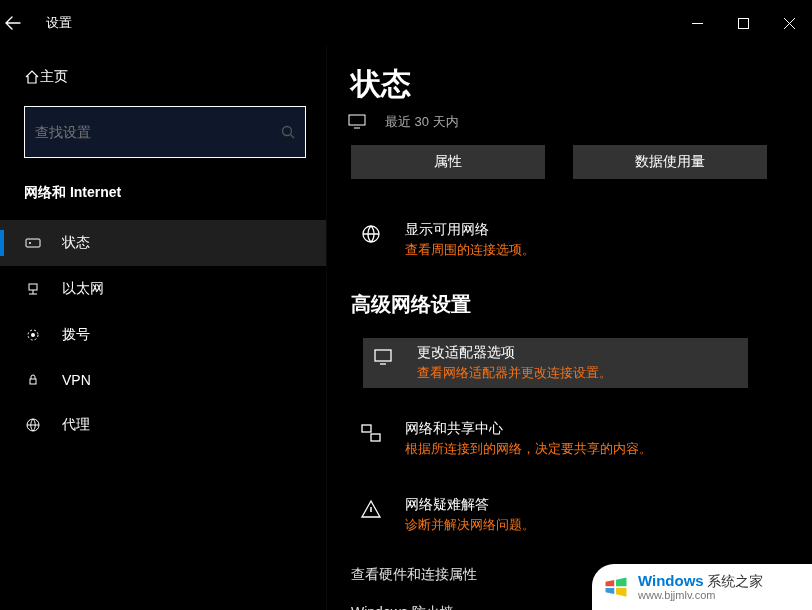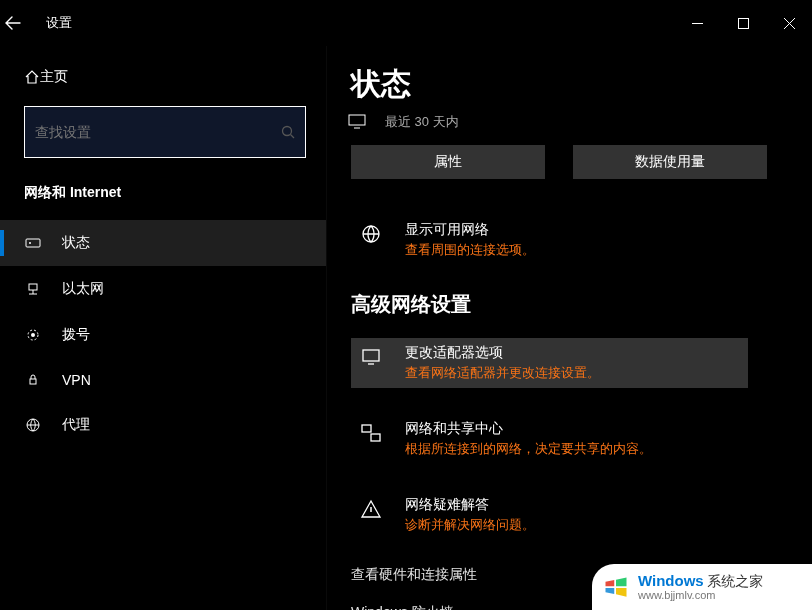--- a/index.html
+++ b/index.html
@@ -35,21 +35,21 @@
   .subrow .m-icon { width: 20px; }
   .subrow .txt { color: #aaa; font-size: 13px; }
   .btn-row { display: flex; gap: 28px; margin-bottom: 36px; }
   .btn { flex: 0 0 194px; height: 34px; background: #333; display: flex; align-items: center; justify-content: center; font-size: 14px; cursor: pointer; }
 
   .entry { display: flex; gap: 20px; margin-bottom: 26px; padding: 6px 10px 6px 6px; }
   .entry .e-icon { width: 28px; padding-top: 2px; display: flex; justify-content: center; }
   .entry .e-text { flex: 1; }
   .entry .e-title { font-size: 14px; margin-bottom: 2px; }
   .entry .e-sub { font-size: 13px; color: #f97316; }
-  .entry.selected { background: #333; margin-right: 40px; }
+  .entry.selected { background: #333; margin-right: 40px; margin-left: 12px; }
 
   .section-title { font-size: 20px; font-weight: 600; margin: 4px 0 20px 0; }
   .link-row { font-size: 14px; color: #e5e5e5; margin-bottom: 20px; cursor: pointer; }
 
   .watermark { position: absolute; right: 0; bottom: 0; height: 46px; width: 220px; background: #fff; border-top-left-radius: 22px; display: flex; align-items: center; gap: 8px; padding-left: 10px; color: #333; font-size: 13px; }
   .watermark .logo { width: 28px; height: 28px; }
   .watermark .wm-main { color: #0078d4; font-weight: 700; font-size: 15px; margin-top: 48px; }
   .watermark .wm-sub { font-size: 14px; color: #333; }
   .watermark .wm-url { font-size: 11px; color: #777; }
   .wm-col { display: flex; flex-direction: column; line-height: 1.1; }

